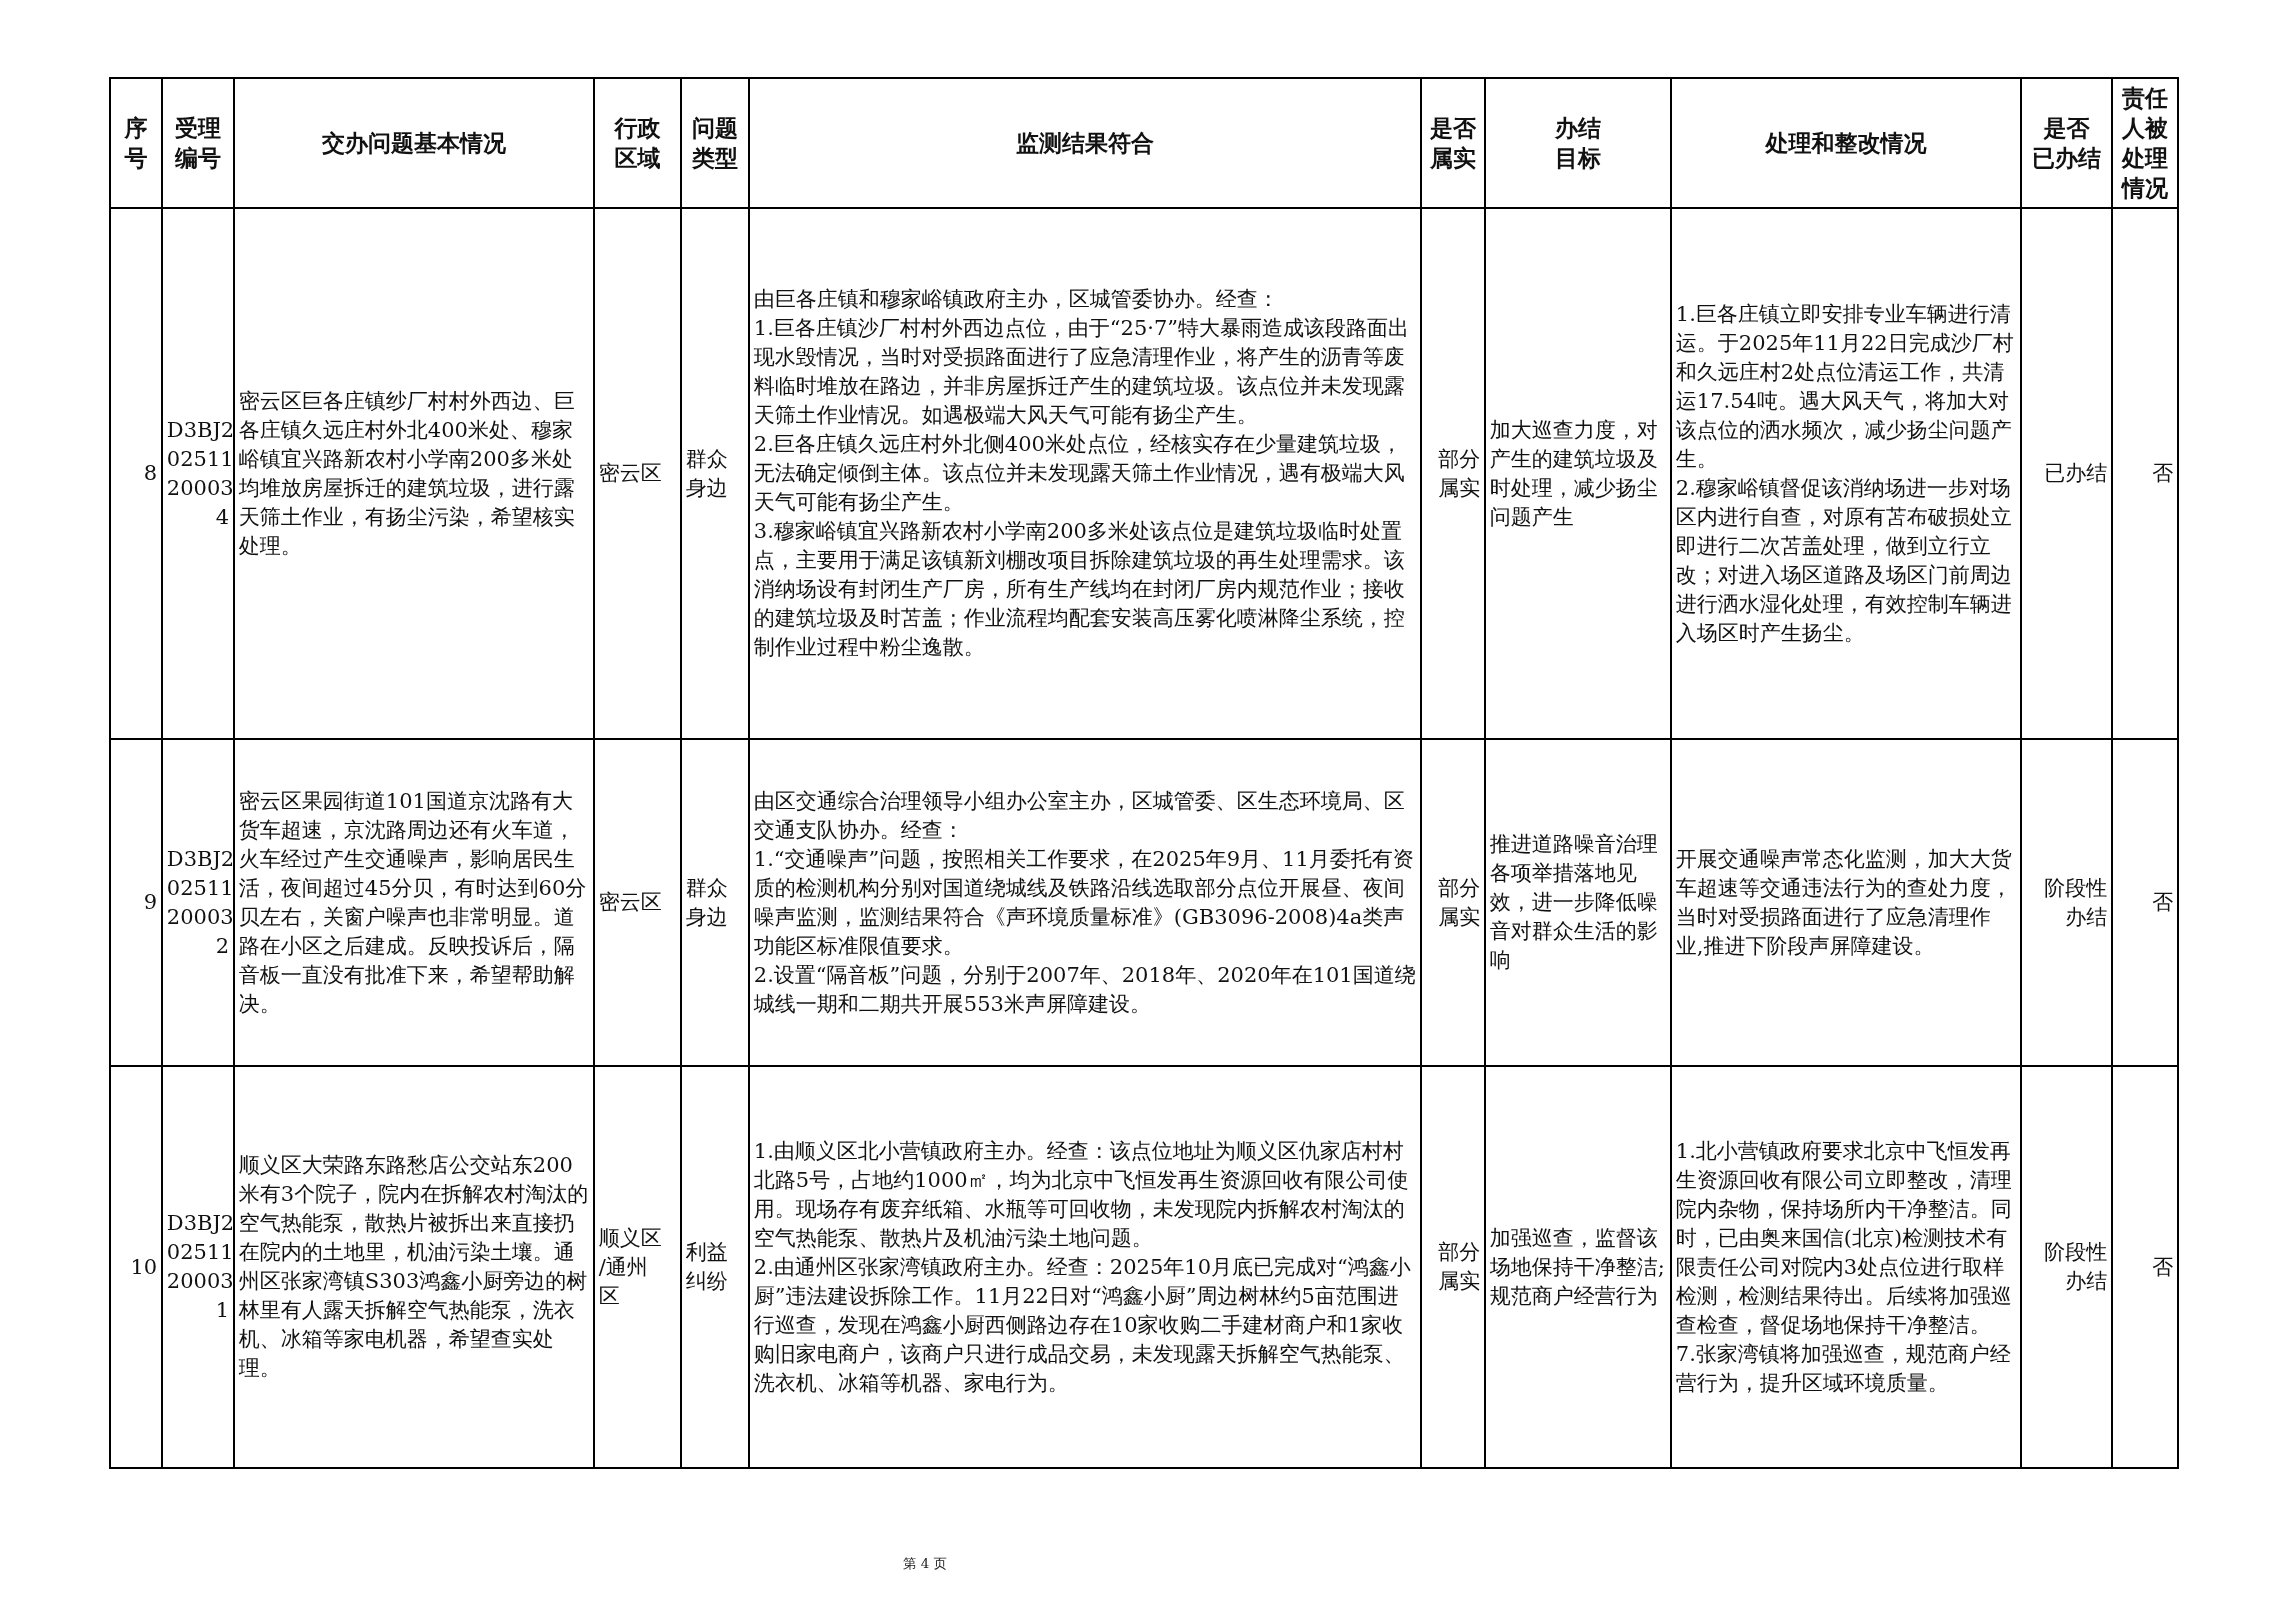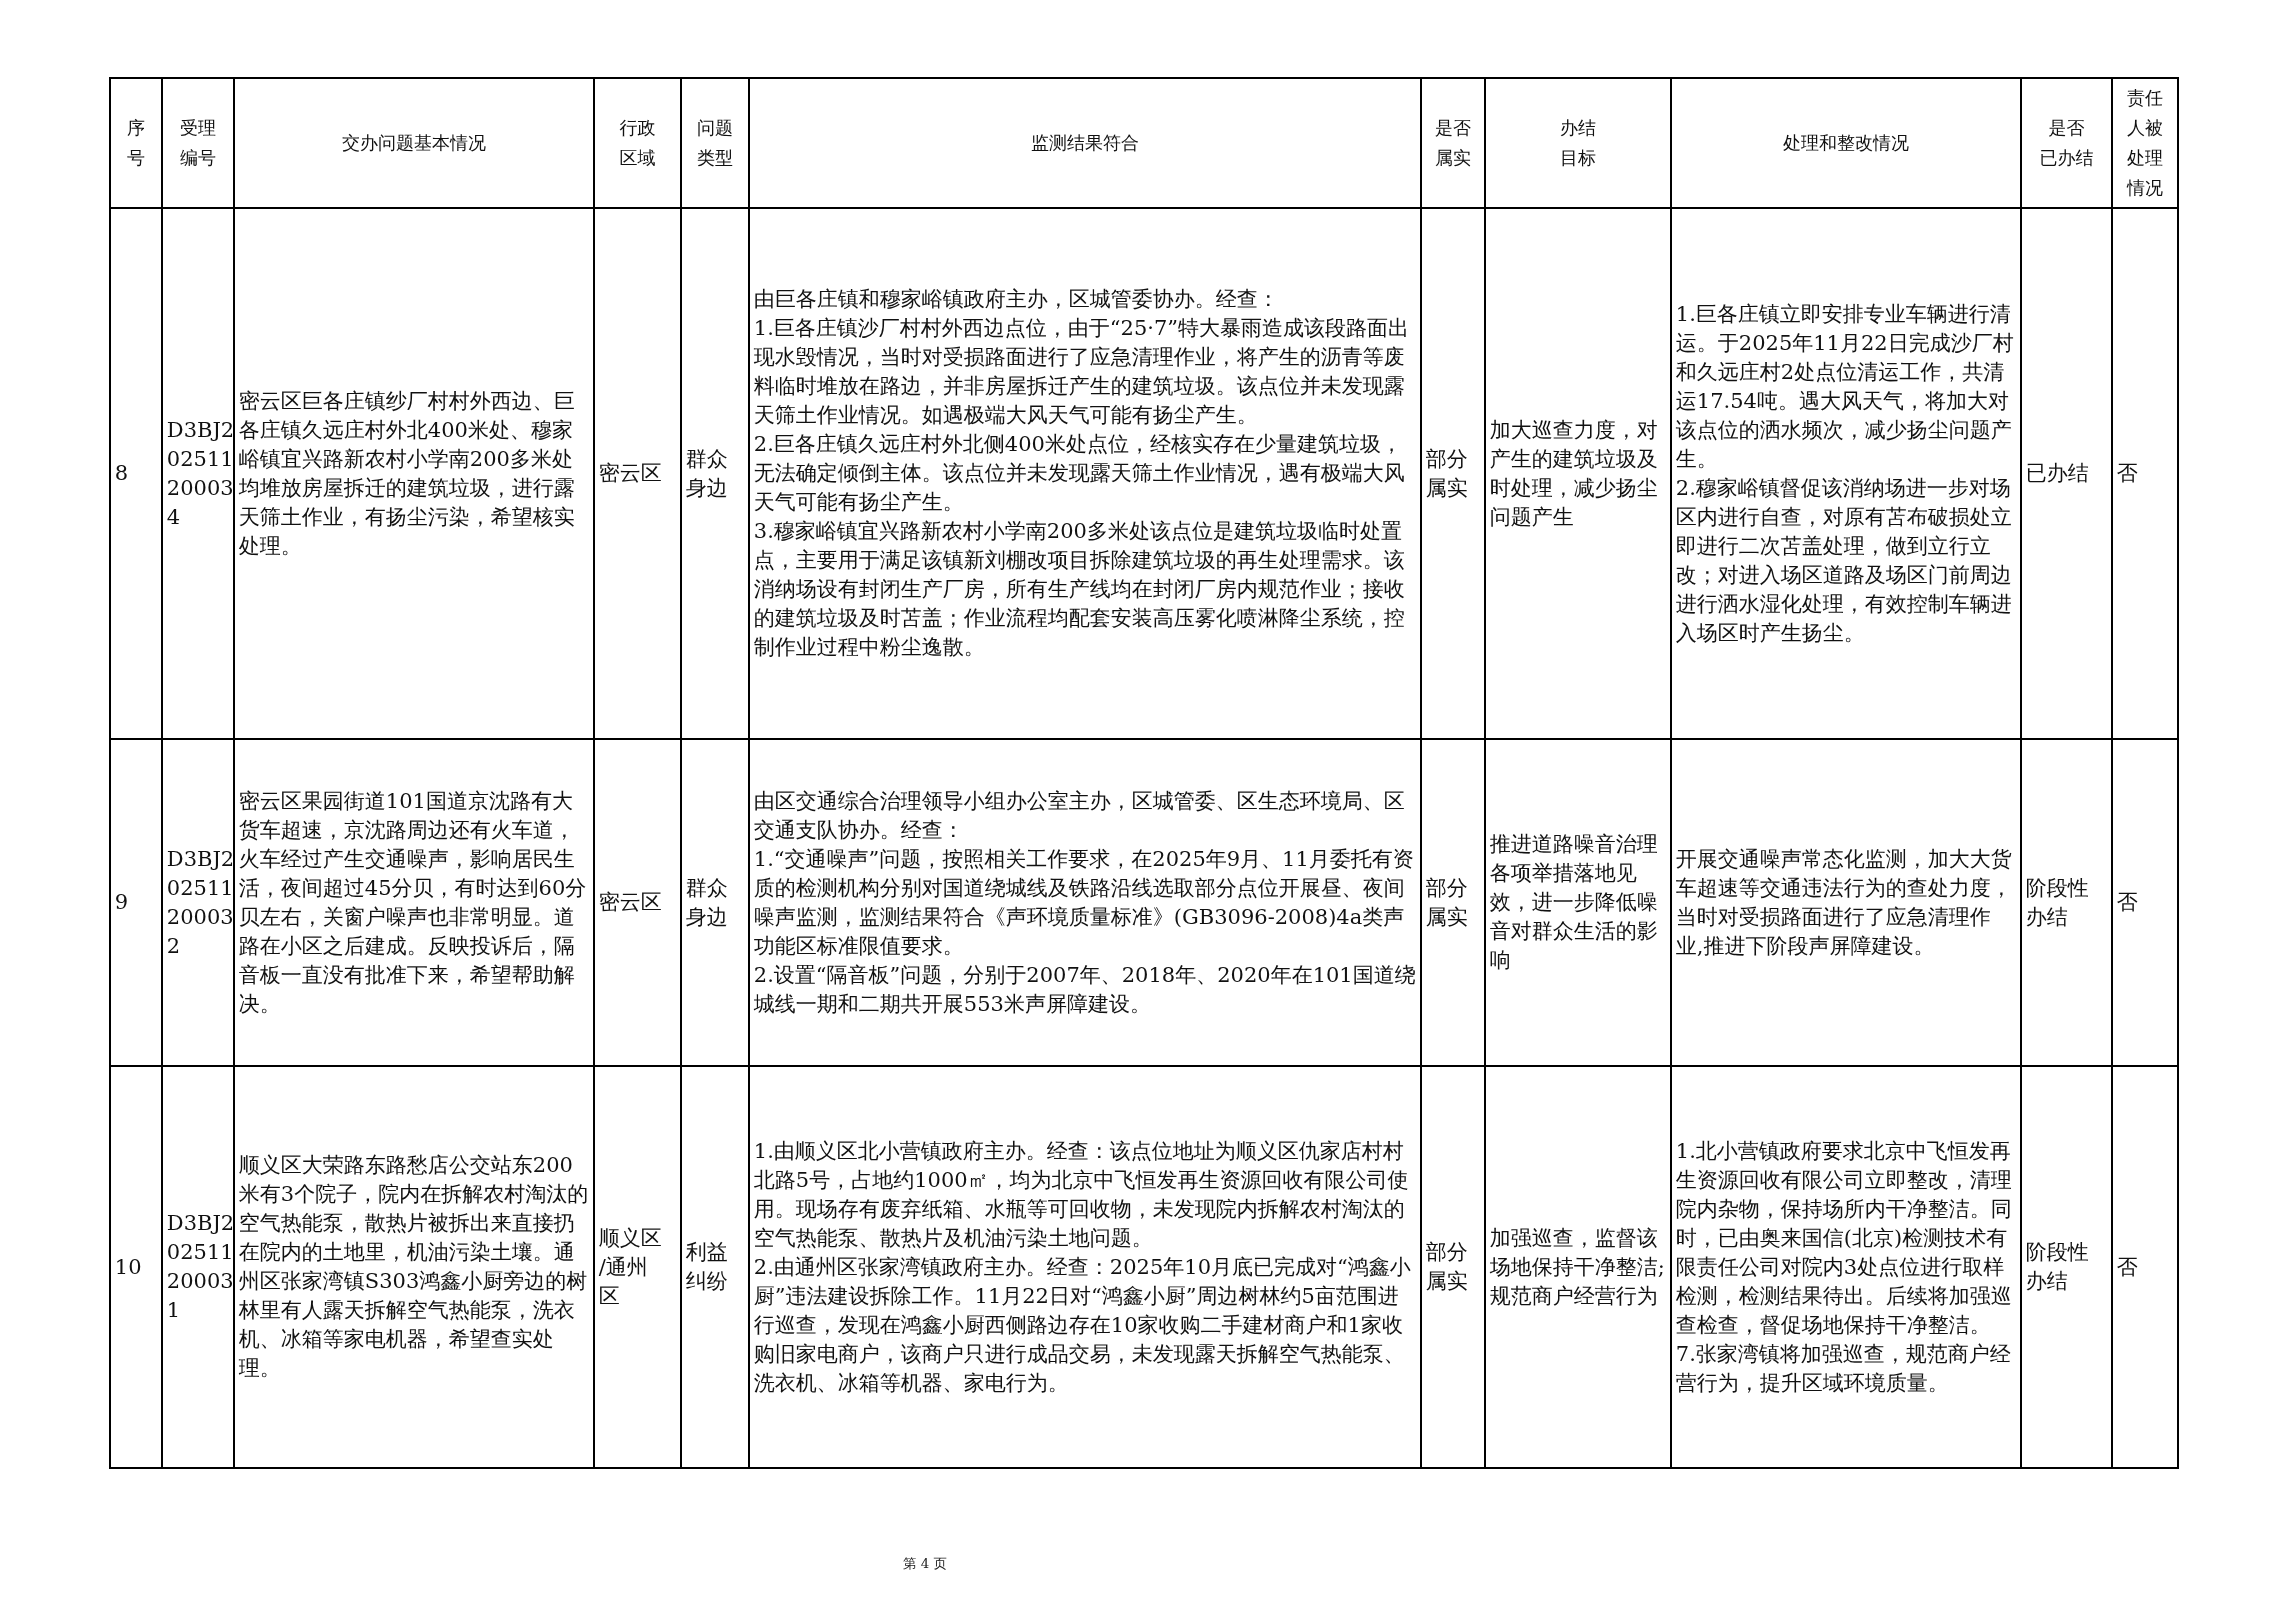--- a/index.html
+++ b/index.html
@@ -1,24 +1,24 @@
 <!DOCTYPE html>
 <html><head>
 <meta charset="utf-8">
 <style>
   html, body { margin:0; padding:0; background:#ffffff; }
   body { width:2287px; height:1618px; position:relative; overflow:hidden;
          font-family:"DejaVu Serif","Liberation Serif",serif; color:#111; }
   .page-table { position:absolute; left:109px; top:77px; border-collapse:collapse;
                 table-layout:fixed; width:2069px; }
   .page-table td, .page-table th { border:2.9px solid #000; padding:0 3.8px; vertical-align:middle; }
-  .page-table th { font-family:"DejaVu Sans","Liberation Sans",sans-serif; font-weight:normal;
-                   font-size:18px; line-height:30px; text-align:center; height:128px; }
+  .page-table th { font-family:"DejaVu Sans","Liberation Sans",sans-serif; font-weight:bold;
+                   font-size:23px; line-height:30px; text-align:center; height:128px; }
   .page-table td { font-size:21px; line-height:29px; }
-  .c { text-align:left; }
+  .c { text-align:right; }
   .l { text-align:left; }
   .pre { white-space:pre-line; }
   .row8 { height:531px; }
   .row9 { height:327px; }
   .row10 { height:402px; }
   .footer { position:absolute; top:1555px; left:0; width:1850px; text-align:center;
             font-size:13.4px; font-family:"DejaVu Serif",serif; color:#222; }
 </style>
 </head>
 <body>

